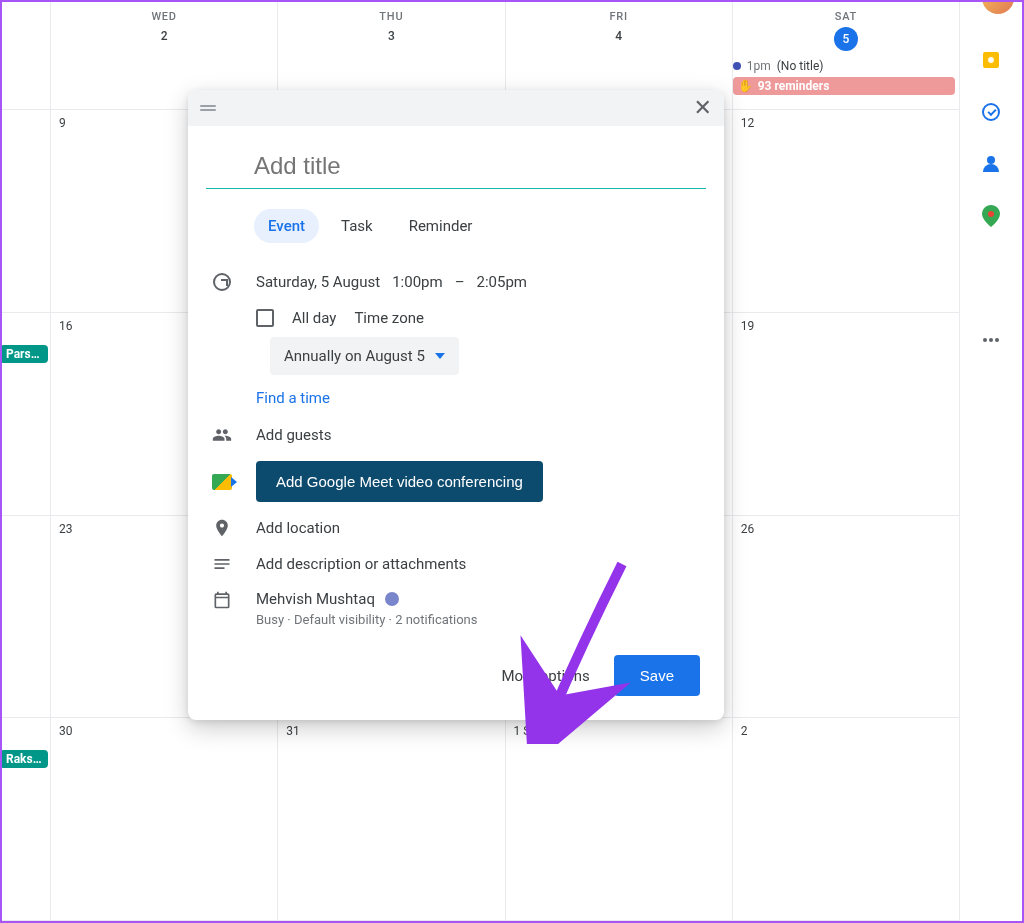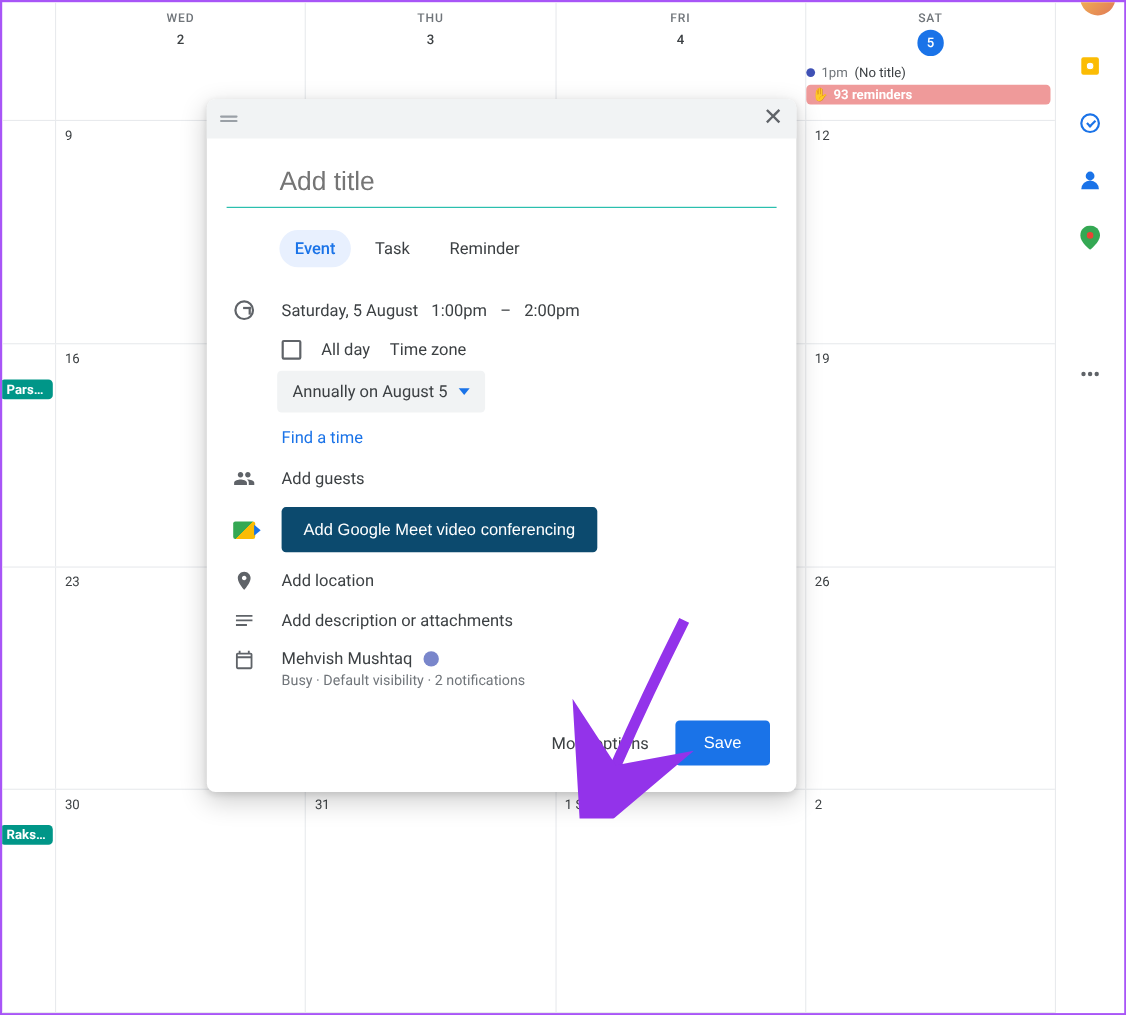--- a/index.html
+++ b/index.html
@@ -133,21 +133,21 @@
   .tab.active{background:#e8f0fe;color:#1a73e8;font-weight:500;}
   .row{display:flex;align-items:center;gap:18px;padding:8px 0 8px 0;}
   .row .ic{width:32px;display:flex;justify-content:center;color:#5f6368;}
   .row .content{flex:1;font-size:15px;color:#3c4043;}
   .clock-ic{width:18px;height:18px;border:2px solid #5f6368;border-radius:50%;position:relative;}
   .clock-ic::after{content:"";position:absolute;width:5px;height:5px;border-right:2px solid #5f6368;border-top:2px solid #5f6368;left:6px;top:4px;}
   .time-row{display:flex;gap:12px;align-items:center;font-size:15px;color:#3c4043;}
   .allday-row{padding:10px 0 10px 50px;display:flex;gap:18px;align-items:center;color:#3c4043;font-size:15px;}
   .checkbox{width:18px;height:18px;border:2px solid #5f6368;border-radius:2px;}
   .repeat-select{
-    margin-left:46px;background:#f1f3f4;border-radius:4px;
+    margin-left:64px;background:#f1f3f4;border-radius:4px;
     padding:10px 14px;font-size:15px;color:#3c4043;
     display:inline-flex;align-items:center;gap:10px;cursor:pointer;
   }
   .chev-down{border-left:5px solid transparent;border-right:5px solid transparent;border-top:6px solid #1a73e8;}
   .find-time{margin:14px 0 10px 50px;color:#1a73e8;font-size:15px;cursor:pointer;}
   .placeholder{color:#5f6368;}
   .meet-btn{
     background:#0c4a6e;color:#fff;border:none;border-radius:4px;
     padding:12px 20px;font-size:15px;font-weight:500;cursor:pointer;
   }
@@ -302,21 +302,21 @@
     </div>
 
     <div class="row">
       <div class="ic">
           <div class="clock-ic"></div>
         </div>
       <div class="content time-row">
         <span>Saturday, 5 August</span>
         <span>1:00pm</span>
         <span>–</span>
-        <span>2:00pm</span>
+        <span>2:05pm</span>
       </div>
     </div>
 
     <div class="allday-row">
       <div class="checkbox"></div>
       <span>All day</span>
       <span>Time zone</span>
     </div>
 
     <div class="repeat-select">

